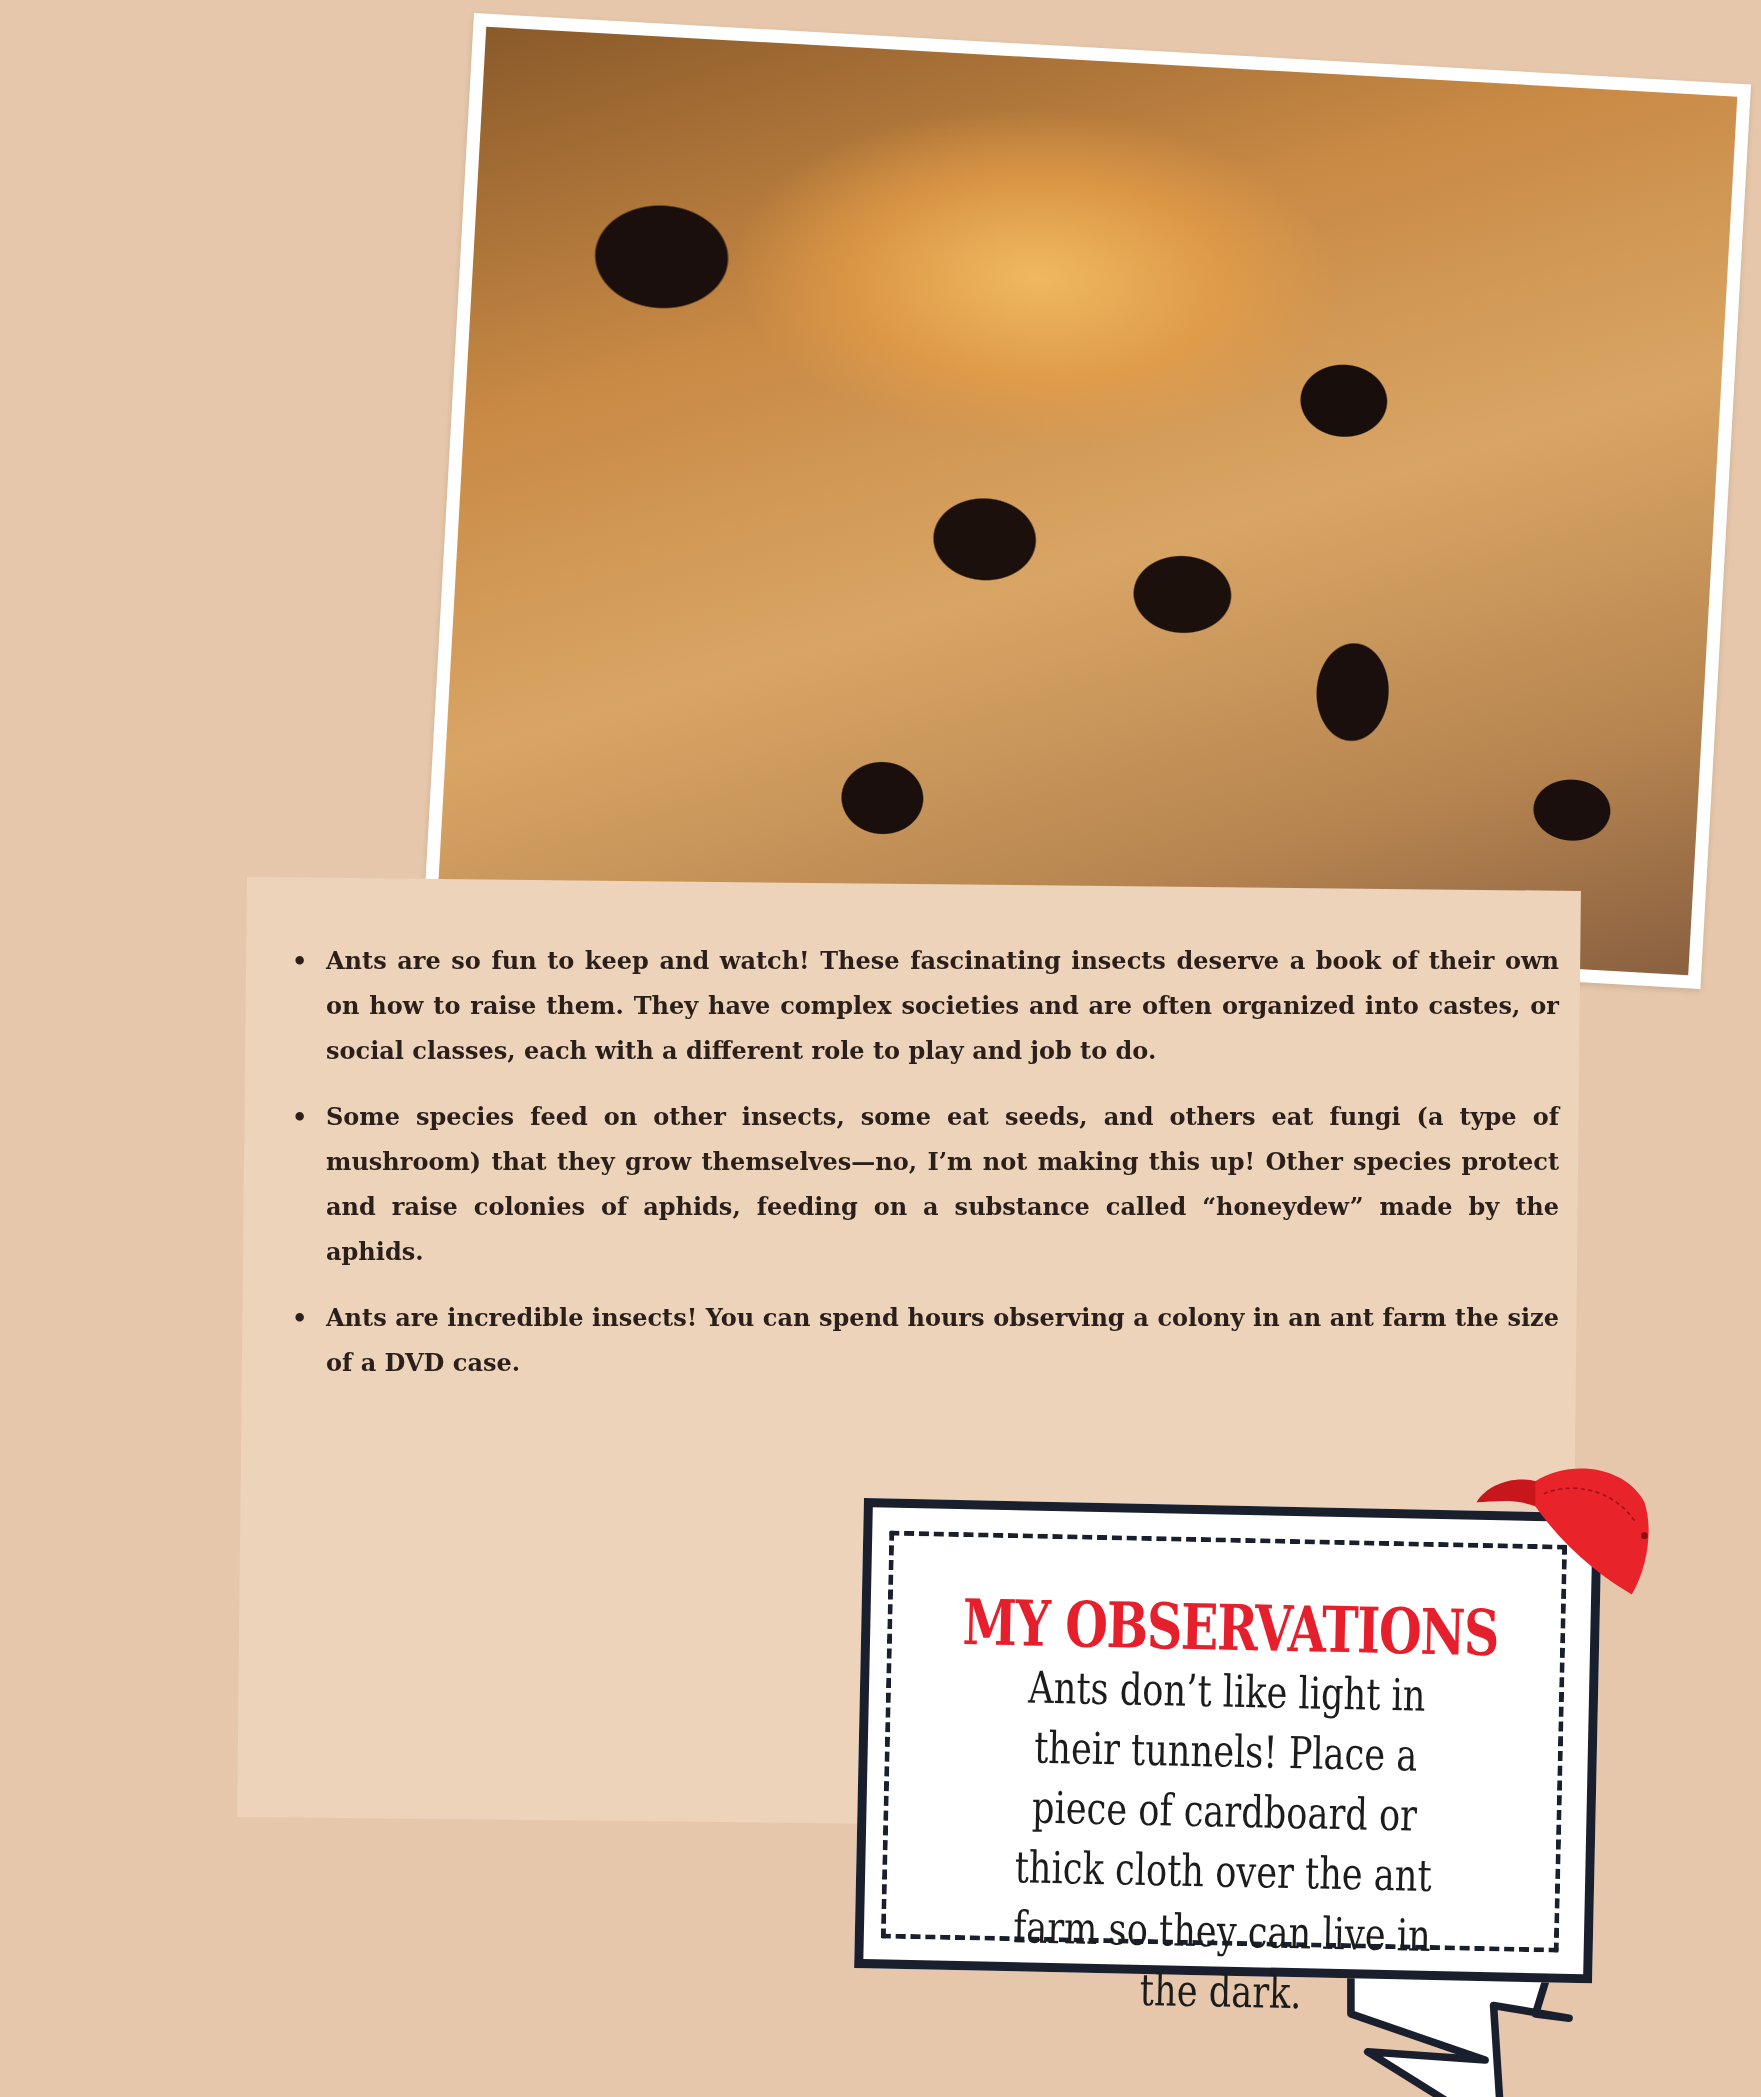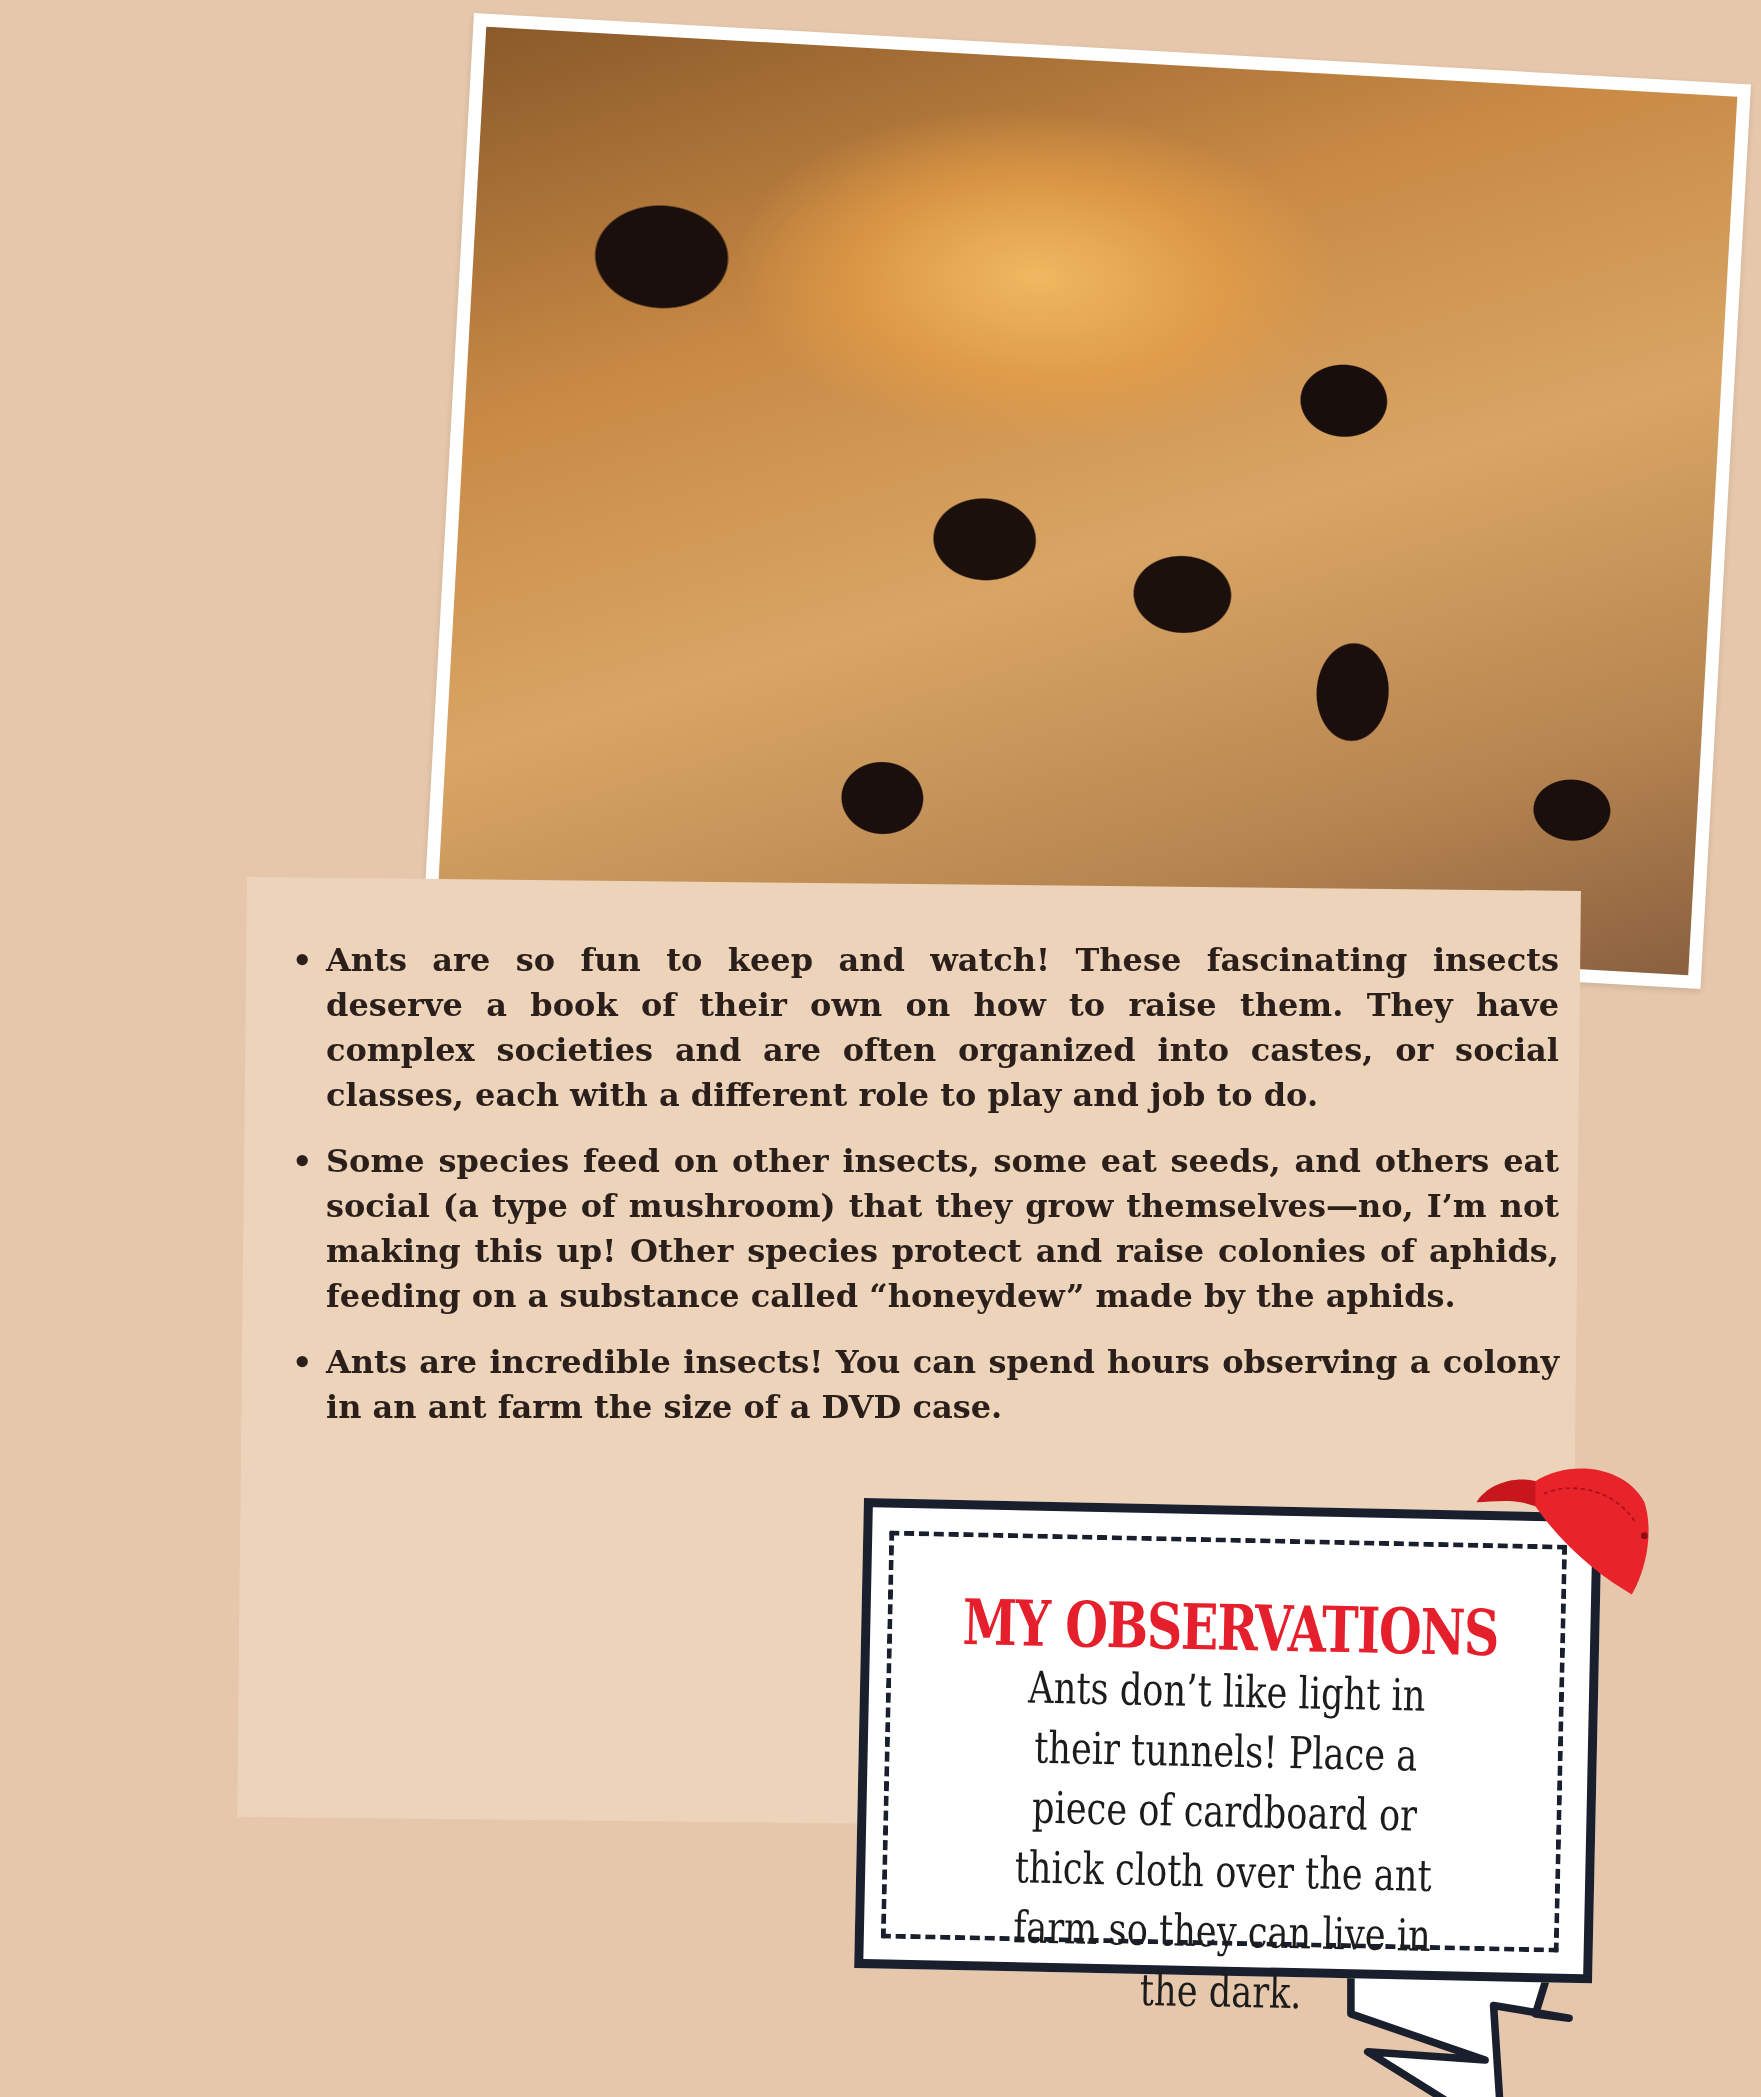--- a/index.html
+++ b/index.html
@@ -36,21 +36,21 @@
     background: #ecd3ba;
     transform: rotate(0.6deg);
     transform-origin: top left;
   }
   .bullets {
     position: absolute; left: 292px; top: 938px;
     width: 1267px;
     margin: 0; padding: 0; list-style: none;
     font-family: "DejaVu Serif", serif;
     font-weight: bold;
-    font-size: 32px;
+    font-size: 24px;
     line-height: 45px;
     color: #2a1f1b;
   }
   .bullets li {
     position: relative; padding-left: 34px; margin-bottom: 21px;
   }
   .bullets li::before {
     content: "\2022"; position: absolute; left: 0; top: 0;
   }
   .bullets li.narrow { width: 503px; text-align: justify; }
@@ -103,21 +103,21 @@
 <body>
 
 <div class="photo-frame">
   <div class="photo" title="Macro photograph of several black ants carrying a golden seed husk across sandy soil"></div>
 </div>
 
 <div class="text-panel"></div>
 
 <ul class="bullets">
   <li class="justify">Ants are so fun to keep and watch! These fascinating insects deserve a book of their own on how to raise them. They have complex societies and are often organized into castes, or social classes, each with a different role to play and job to do.</li>
-  <li class="justify">Some species feed on other insects, some eat seeds, and others eat social (a type of mushroom) that they grow themselves—no, I’m not making this up! Other species protect and raise colonies of aphids, feeding on a substance called “honeydew” made by the aphids.</li>
+  <li class="justify">Some species feed on other insects, some eat seeds, and others eat fungi (a type of mushroom) that they grow themselves—no, I’m not making this up! Other species protect and raise colonies of aphids, feeding on a substance called “honeydew” made by the aphids.</li>
   <li class="justify">Ants are incredible insects! You can spend hours observing a colony in an ant farm the size of a DVD case.</li>
 </ul>
 
 <svg class="ribbon" viewBox="0 0 600 460">
   <polygon points="40,20 520,20 480,150 560,160 380,130 400,440 80,240 360,260 40,150" fill="#fff" stroke="#1a1f2e" stroke-width="18" stroke-linejoin="round"></polygon>
 </svg>
 
 <div class="obs-card">
   <div class="obs-dash"></div>
   <div class="obs-title">MY OBSERVATIONS</div>

